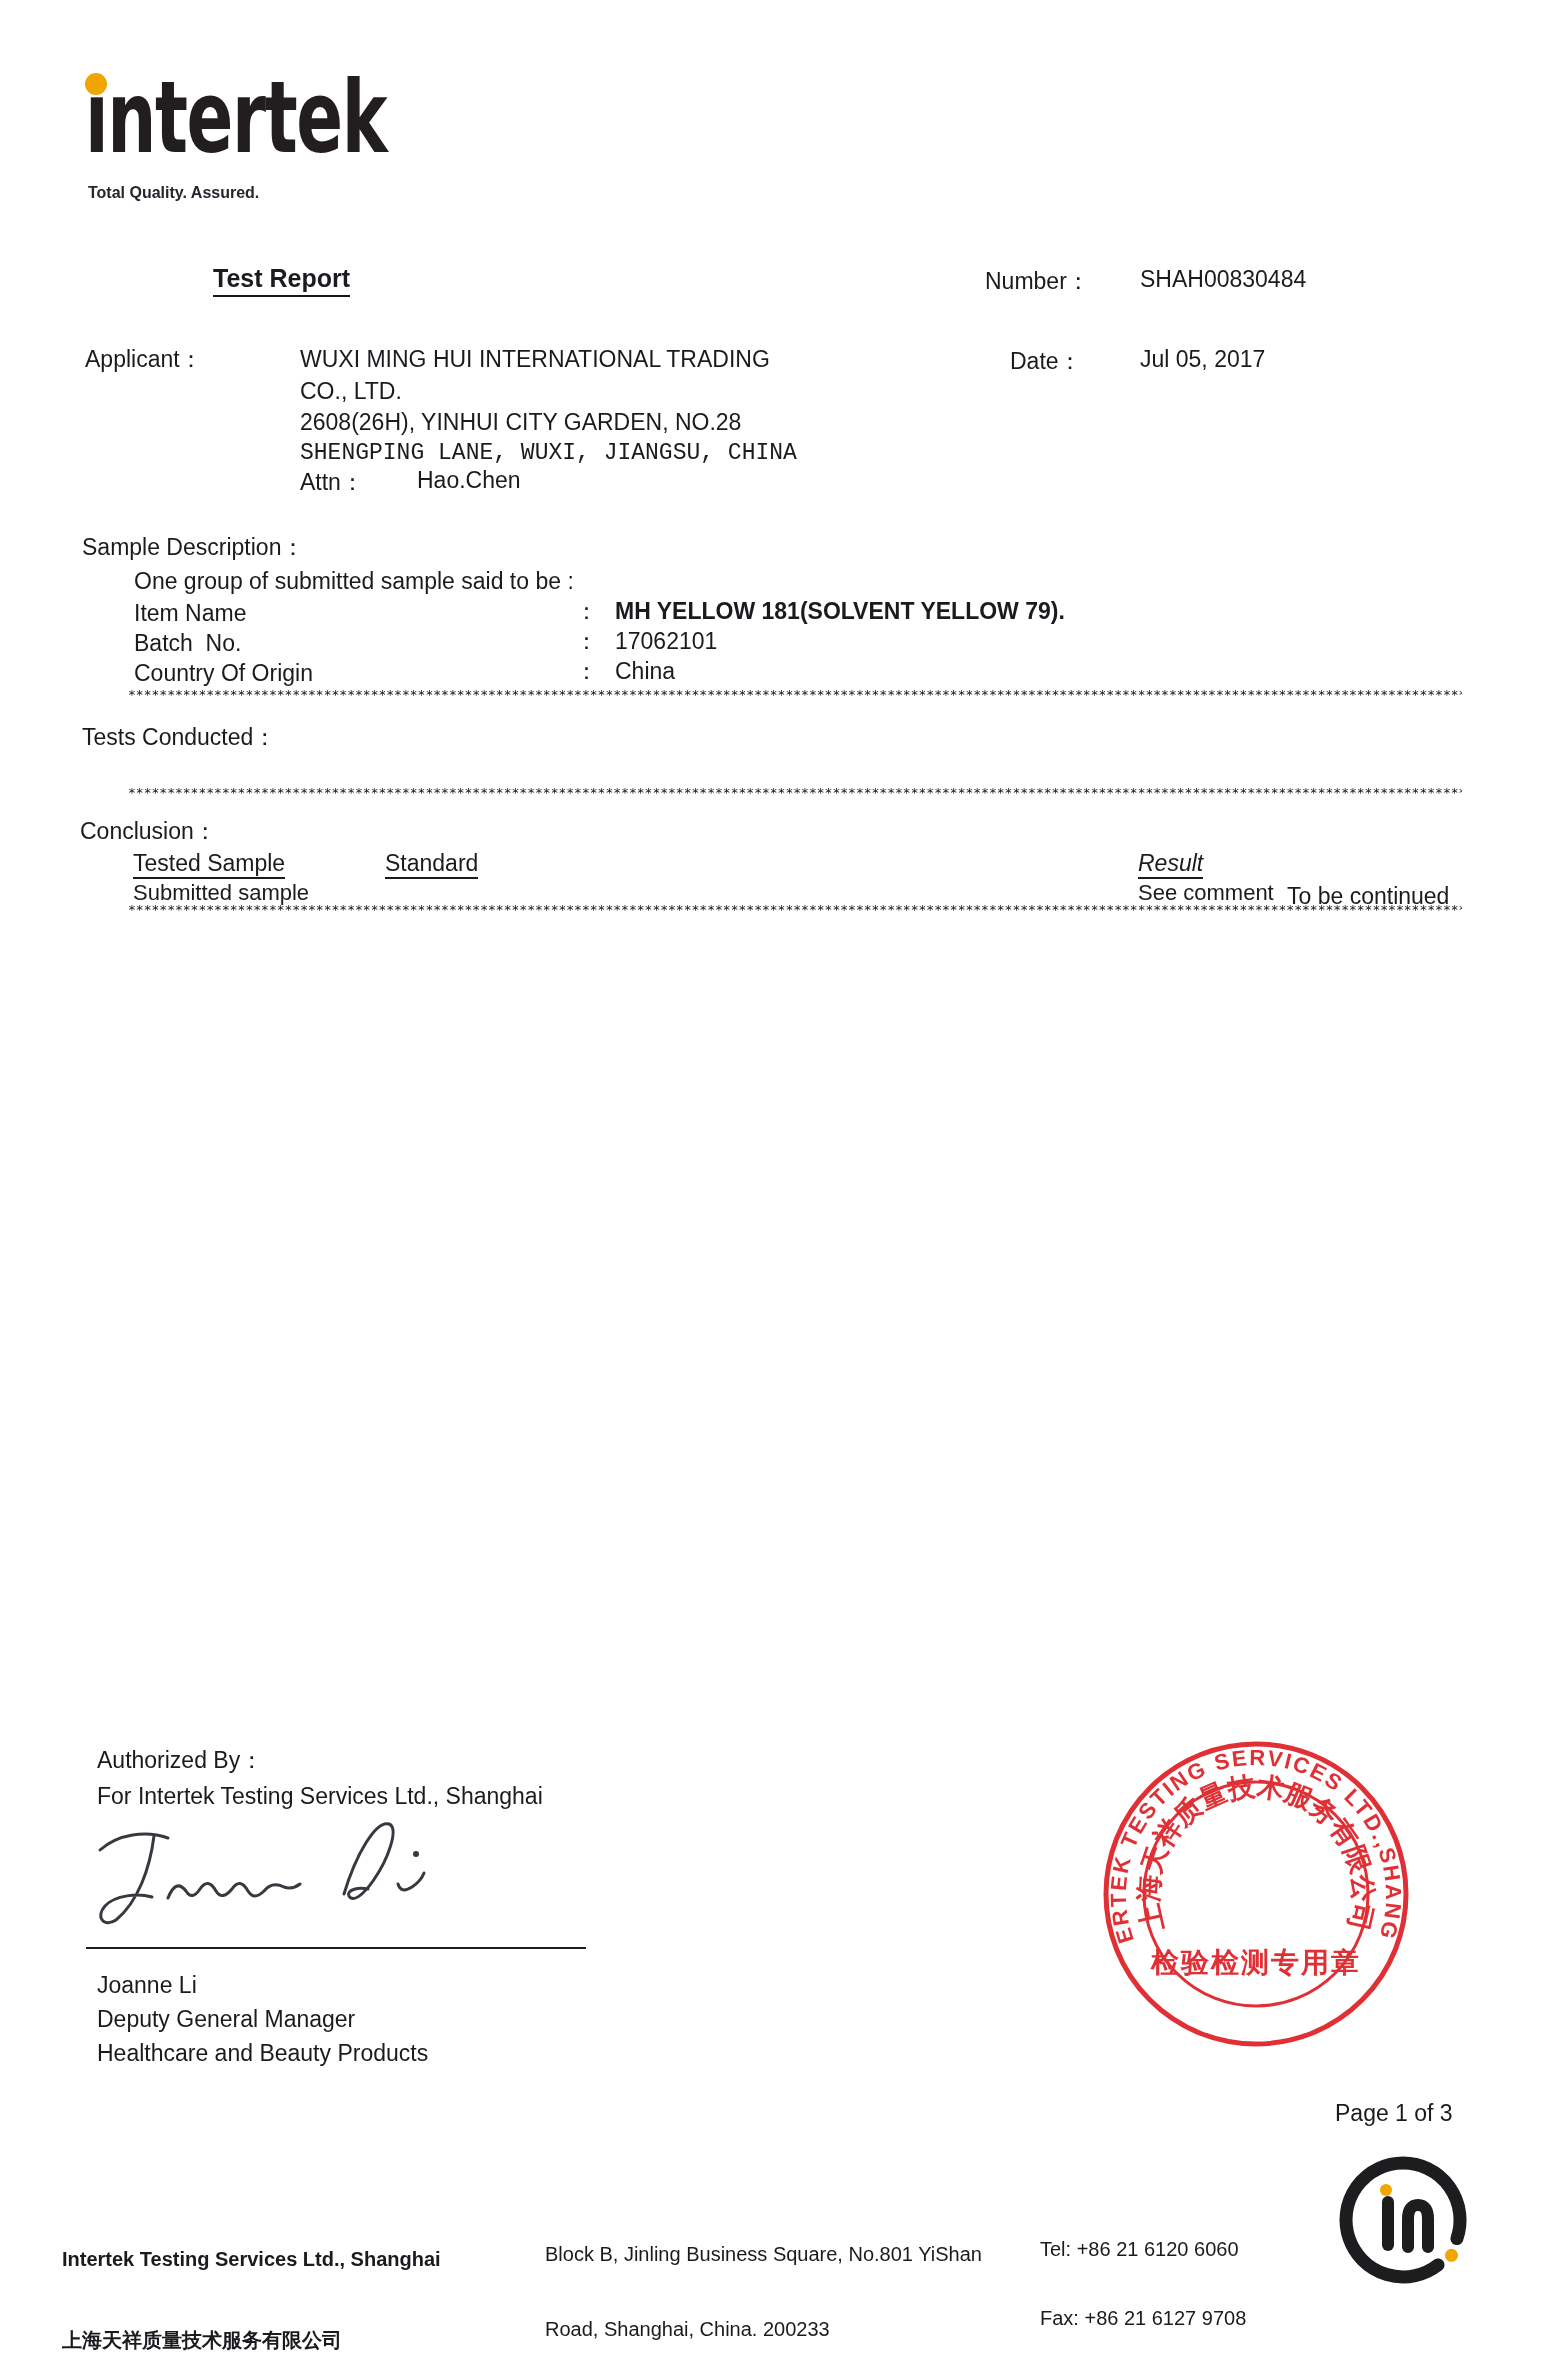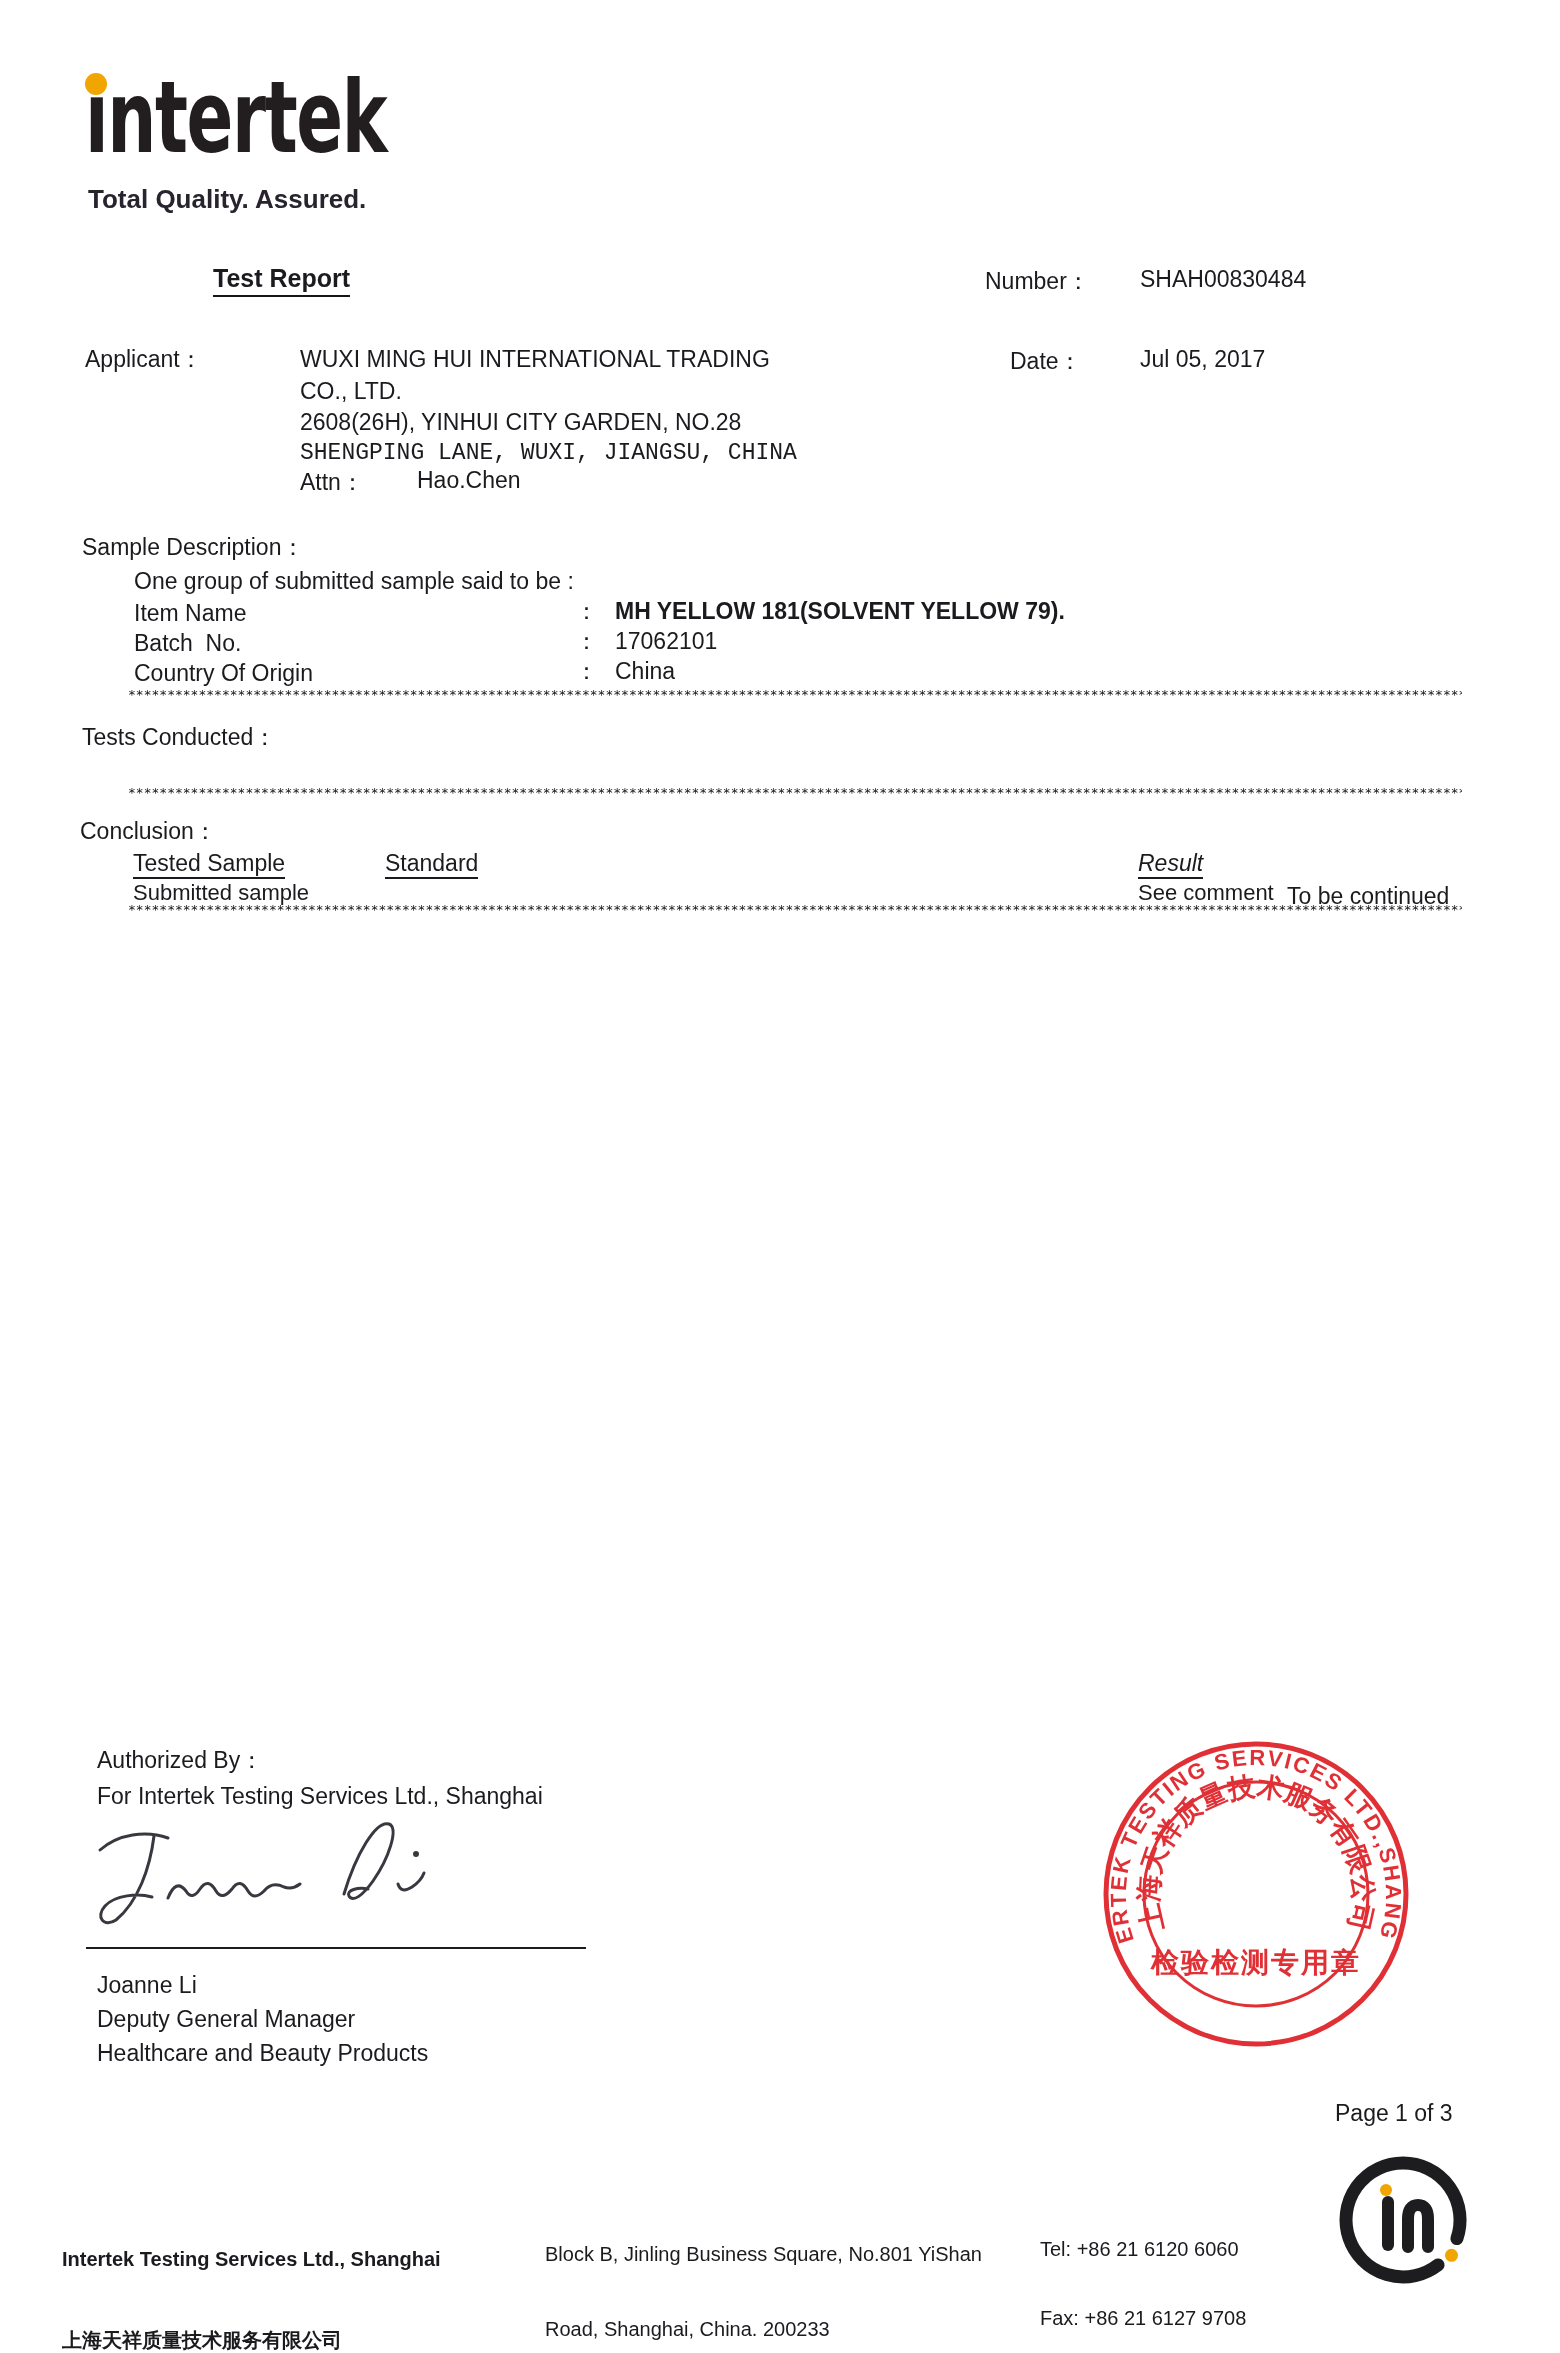--- a/index.html
+++ b/index.html
@@ -12,21 +12,21 @@
   .abs{position:absolute;white-space:pre;}
   .t23{font-size:23px;line-height:30px;}
   .t22{font-size:22px;line-height:30px;}
   .bold{font-weight:bold;}
   .logo-text{
     font-size:100px;line-height:100px;font-weight:bold;color:#221e20;
     letter-spacing:-2px;transform:scaleX(0.69);transform-origin:left center;
     font-family:"DejaVu Sans",sans-serif;
   }
   .logo-dot{position:absolute;width:22px;height:22px;border-radius:50%;}
-  .tagline{font-size:26px;font-weight:bold;color:#27242e;letter-spacing:0px;}
+  .tagline{font-size:16px;font-weight:bold;color:#27242e;letter-spacing:0px;}
   .title{
     font-size:25px;font-weight:bold;border-bottom:2px solid #15151a;
     padding-bottom:2px;white-space:pre;
   }
   .divider{
     font-family:"DejaVu Sans Mono",monospace;font-size:13px;line-height:14px;
     width:1334px;overflow:hidden;white-space:nowrap;color:#141414;letter-spacing:0;
   }
   .th{border-bottom:2px solid #1b1b1f;padding-bottom:1px;}
   .sig-name{font-size:23px;line-height:34px;white-space:pre;}

